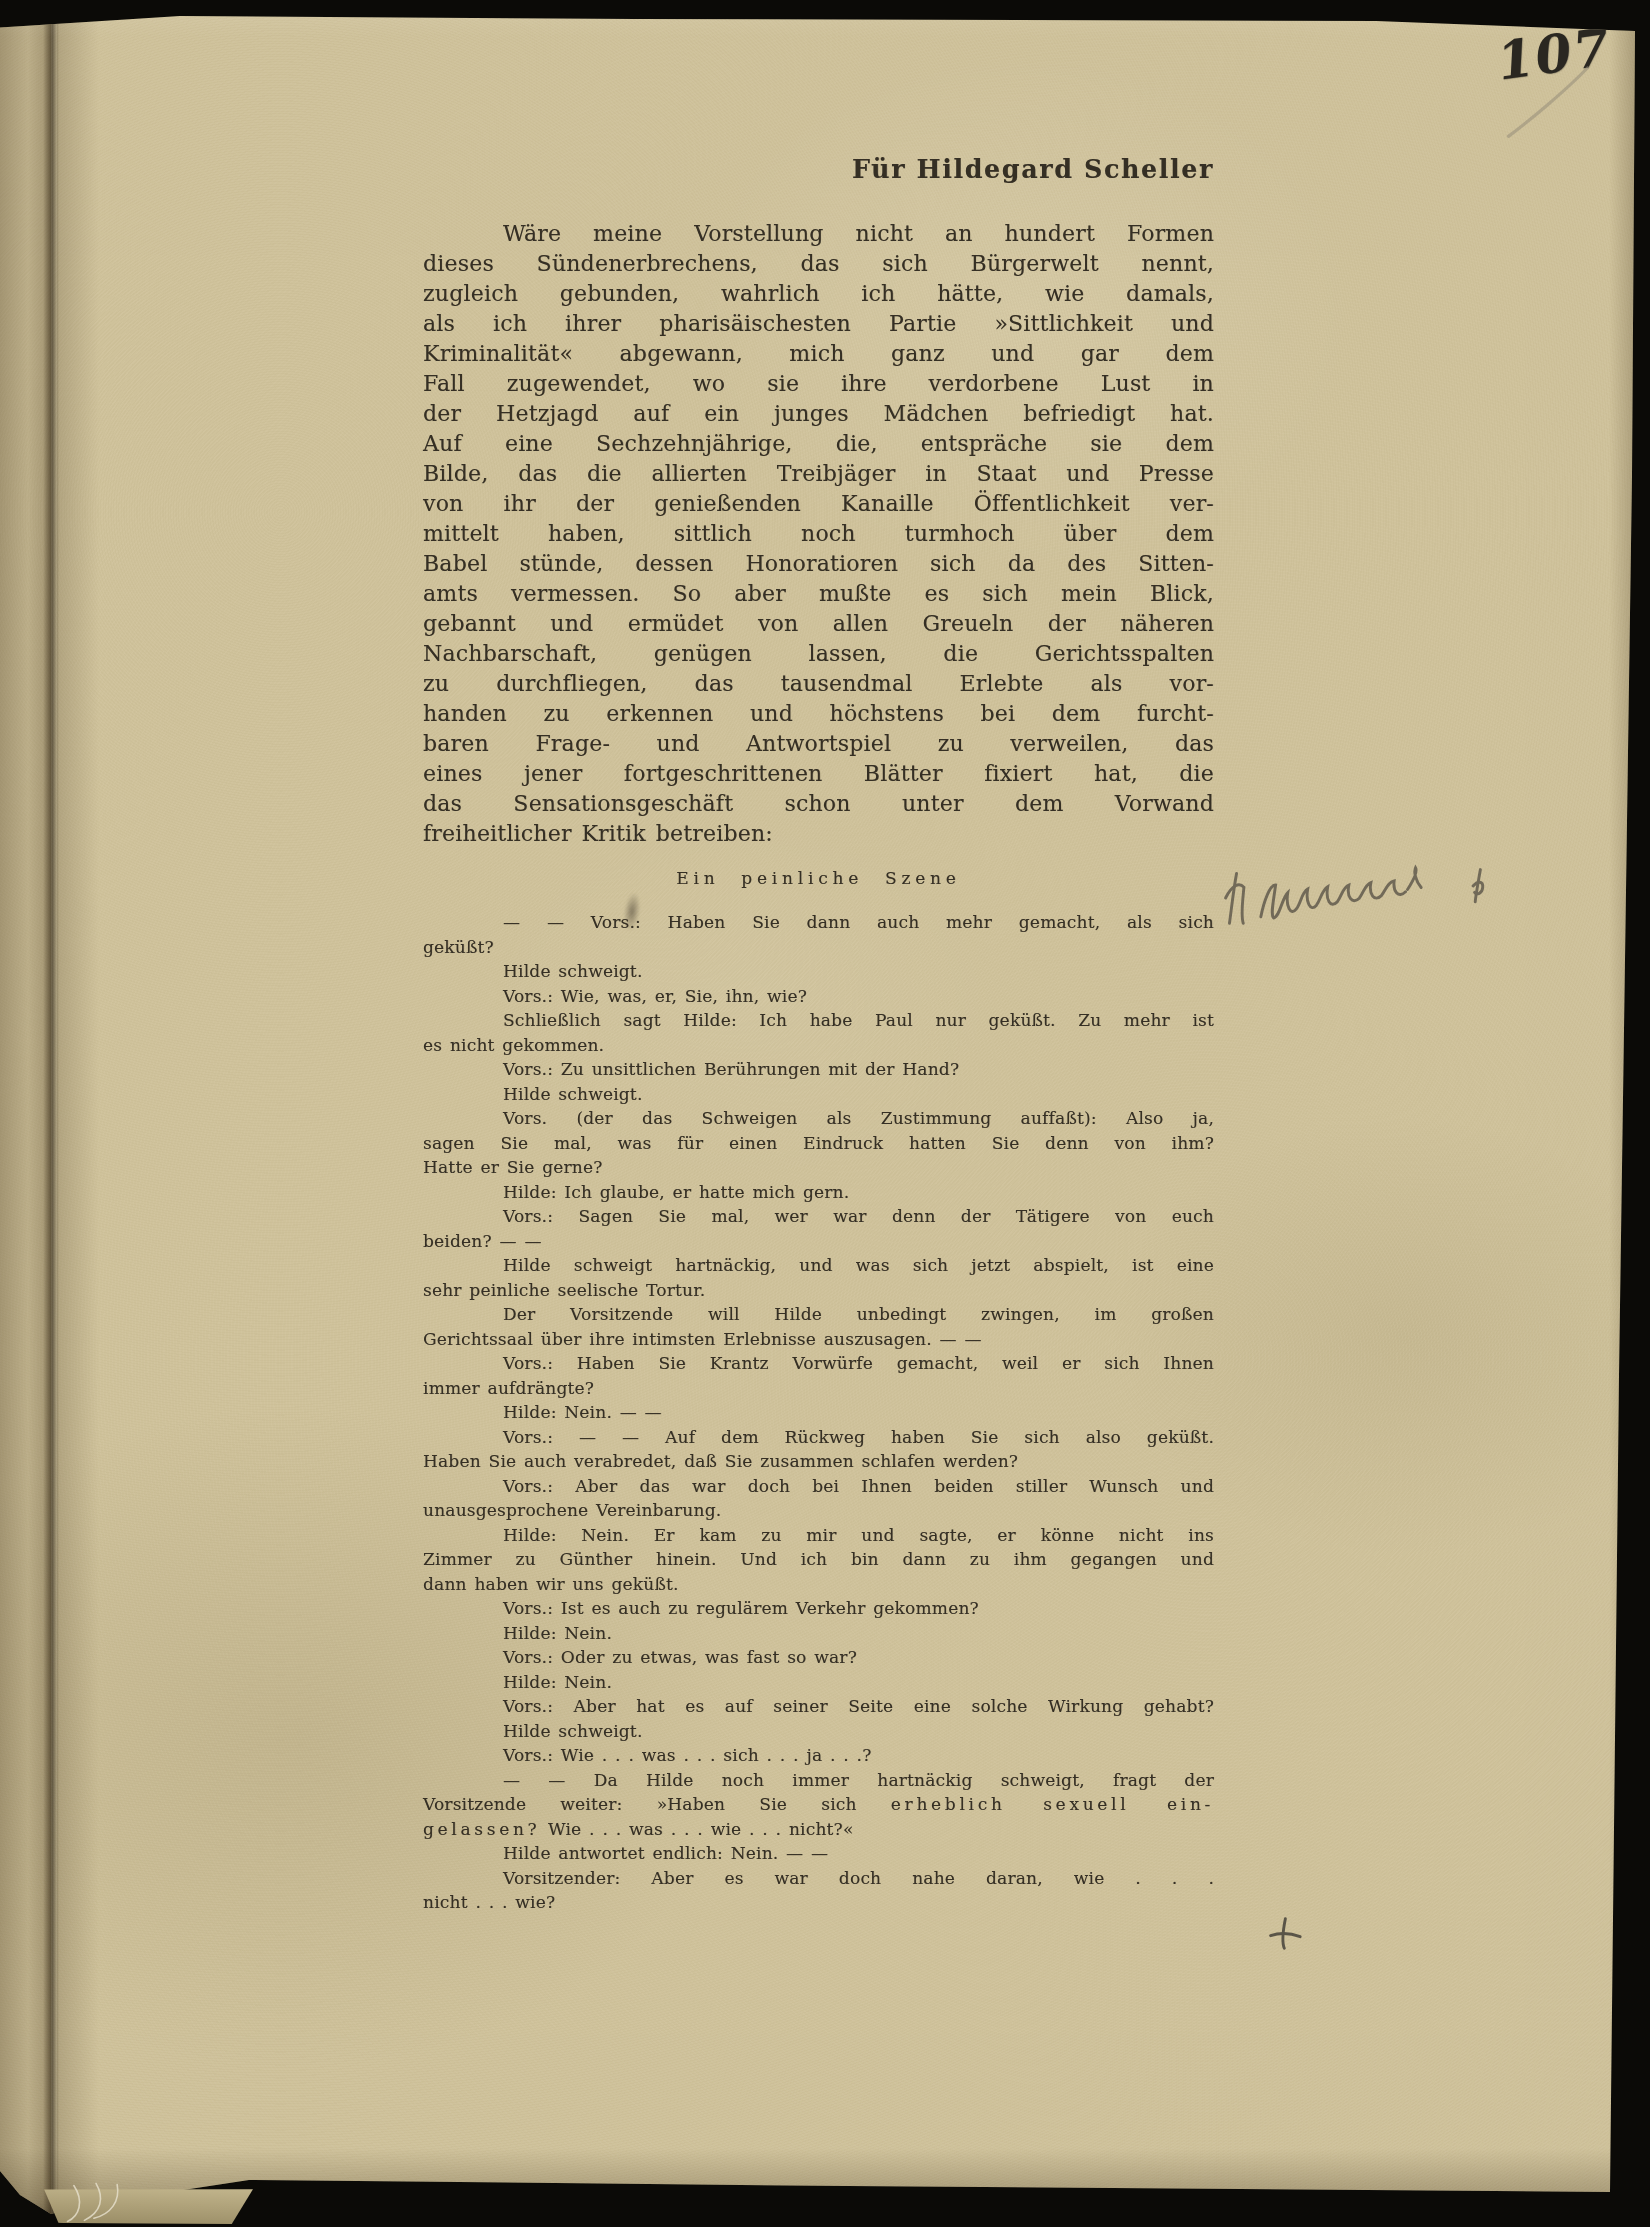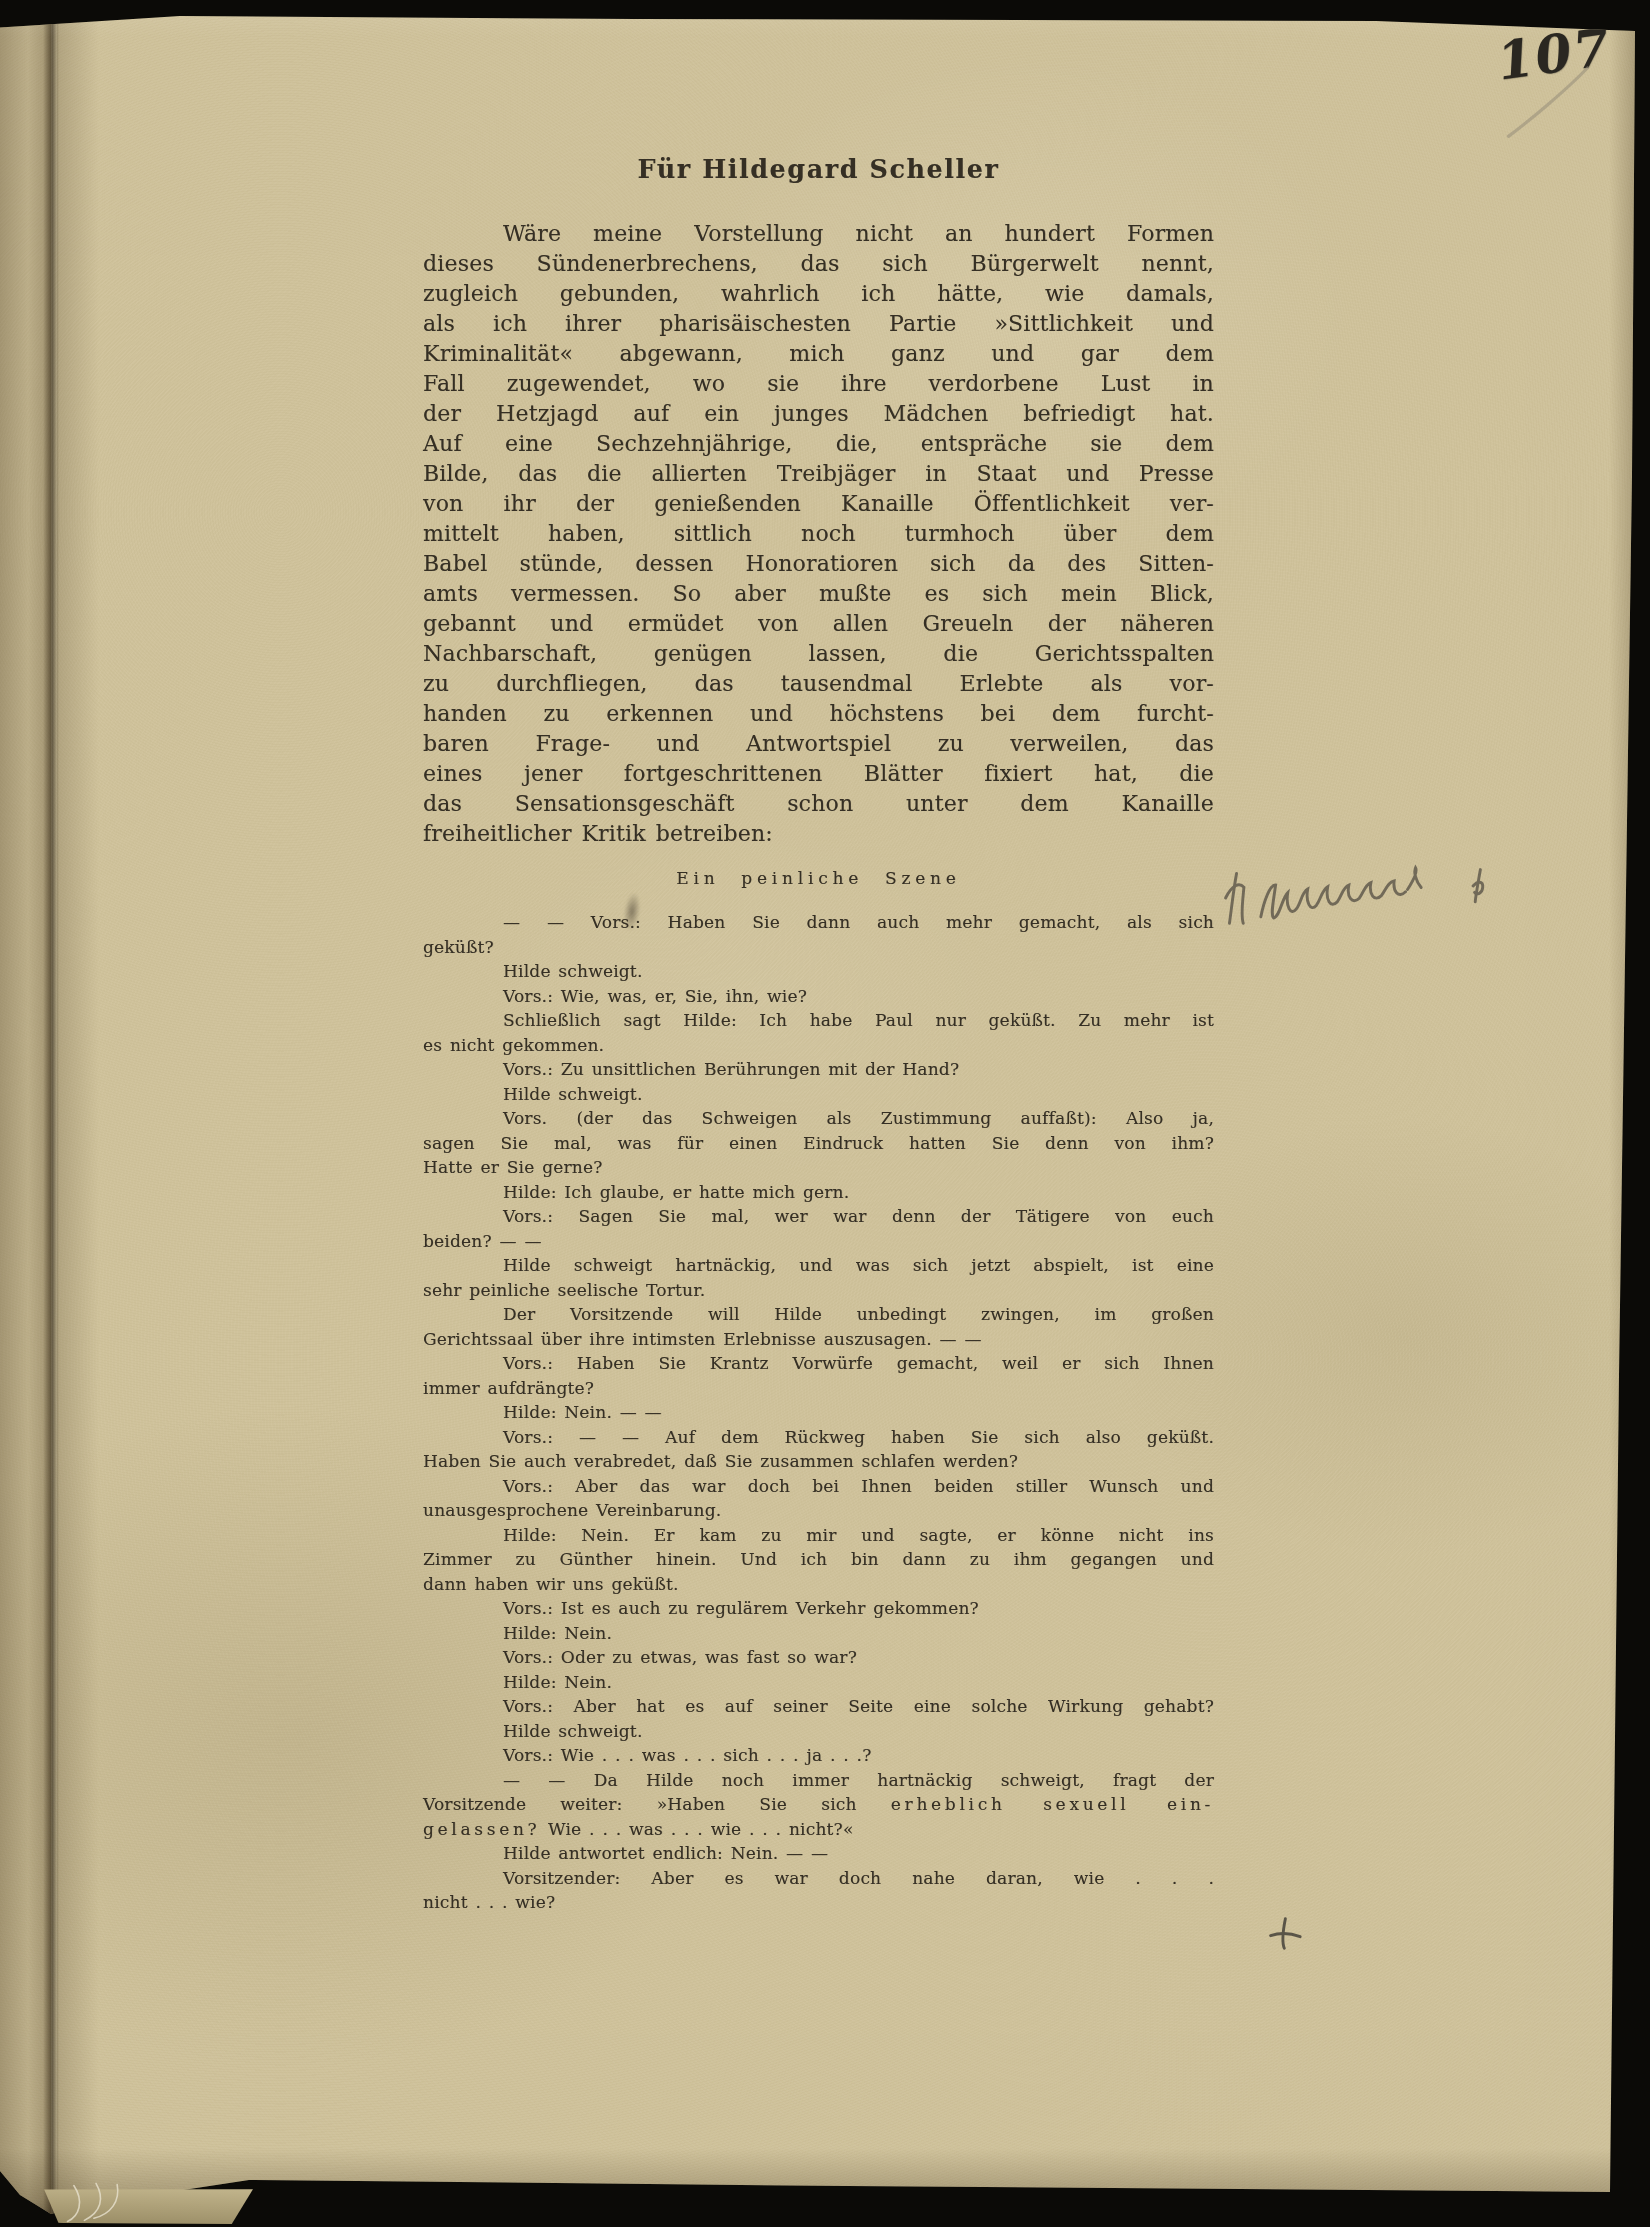--- a/index.html
+++ b/index.html
@@ -29,21 +29,21 @@
     background:linear-gradient(90deg, rgba(70,55,30,.22), transparent);}
   .shade-bottom{position:absolute;left:0;bottom:0;width:100%;height:79px;
     background:linear-gradient(180deg, transparent, rgba(56,42,20,.28) 65%, rgba(33,24,10,.5));}
   .shade-top{position:absolute;left:0;top:0;width:100%;height:37px;
     background:linear-gradient(180deg, rgba(255,252,240,.12), transparent);}
   .shade-right{position:absolute;right:15px;top:0;width:26.5px;height:100%;
     background:linear-gradient(270deg, rgba(70,55,30,.26), transparent);}
   
   .content{position:absolute;left:423px;top:0;width:791px;color:#352f24;
            text-shadow:0.3px 0.3px 0.5px rgba(53,47,36,.35);}
-  .title{margin:154px 0 0 0;text-align:center;font-size:25.4px;line-height:30px;
+  .title{margin:154px 0 0 0;text-align:right;font-size:25.4px;line-height:30px;
          font-weight:bold;letter-spacing:1.6px;}
   .para{margin-top:35px;font-size:22px;line-height:30px;word-spacing:2.6px;letter-spacing:0.2px;}
   .para .line{height:30px;}
   .subhead{margin-top:19px;text-align:center;font-size:17px;line-height:21px;
            letter-spacing:4.8px;word-spacing:11.6px;}
   .dialogue{margin-top:21px;font-size:17px;line-height:24.5px;word-spacing:2.1px;letter-spacing:0.2px;}
   .dialogue .line{height:24.5px;}
   .jline{text-align:justify;text-align-last:justify;}
   .ind{padding-left:80px;}
   .sperr{letter-spacing:3.7px;text-align:center;}
@@ -92,21 +92,21 @@
           <div class="line jline"><span>von ihr der genießenden Kanaille Öffentlichkeit ver-</span></div>
           <div class="line jline"><span>mittelt haben, sittlich noch turmhoch über dem</span></div>
           <div class="line jline"><span>Babel stünde, dessen Honoratioren sich da des Sitten-</span></div>
           <div class="line jline"><span>amts vermessen. So aber mußte es sich mein Blick,</span></div>
           <div class="line jline"><span>gebannt und ermüdet von allen Greueln der näheren</span></div>
           <div class="line jline"><span>Nachbarschaft, genügen lassen, die Gerichtsspalten</span></div>
           <div class="line jline"><span>zu durchfliegen, das tausendmal Erlebte als vor-</span></div>
           <div class="line jline"><span>handen zu erkennen und höchstens bei dem furcht-</span></div>
           <div class="line jline"><span>baren Frage- und Antwortspiel zu verweilen, das</span></div>
           <div class="line jline"><span>eines jener fortgeschrittenen Blätter fixiert hat, die</span></div>
-          <div class="line jline"><span>das Sensationsgeschäft schon unter dem Kanaille</span></div>
+          <div class="line jline"><span>das Sensationsgeschäft schon unter dem Vorwand</span></div>
           <div class="line"><span>freiheitlicher Kritik betreiben:</span></div>
         </div>
       <div class="subhead">Ein peinliche Szene</div>
       <div class="dialogue">
           <div class="line jline ind"><span>— — Vors.: Haben Sie dann auch mehr gemacht, als sich</span></div>
           <div class="line"><span>geküßt?</span></div>
           <div class="line ind"><span>Hilde schweigt.</span></div>
           <div class="line ind"><span>Vors.: Wie, was, er, Sie, ihn, wie?</span></div>
           <div class="line jline ind"><span>Schließlich sagt Hilde: Ich habe Paul nur geküßt. Zu mehr ist</span></div>
           <div class="line"><span>es nicht gekommen.</span></div>

